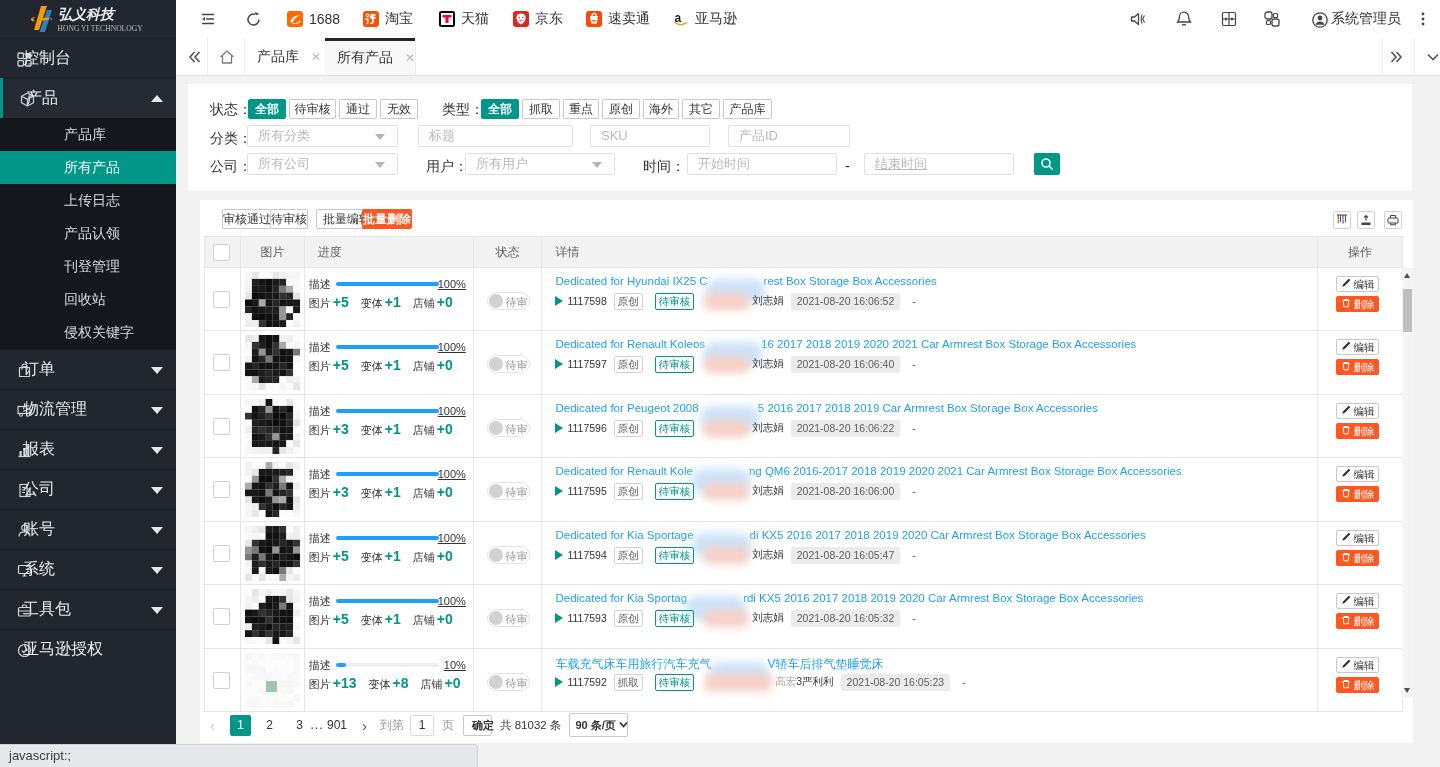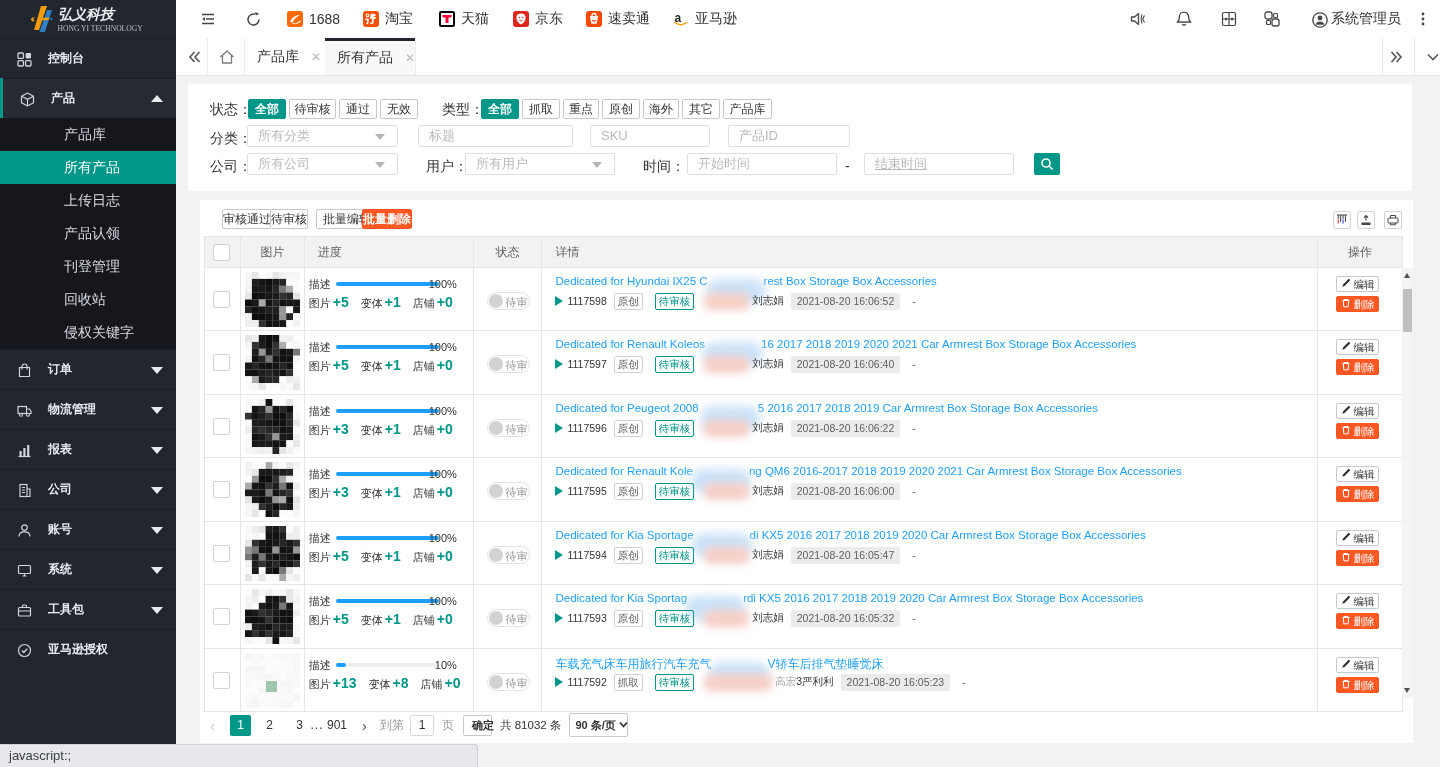--- a/index.html
+++ b/index.html
@@ -5,21 +5,21 @@
 <style>
 * { margin:0; padding:0; box-sizing:border-box; }
 html,body { width:1440px; height:767px; overflow:hidden; font-family:"Liberation Sans",sans-serif; font-size:14px; color:#333; background:#f2f2f2; }
 span,div { white-space:nowrap; }
 
 
 #side { position:absolute; left:0; top:0; width:176px; height:767px; background:#22262f; z-index:5; }
 #logo { height:38px; display:flex; align-items:center; padding-left:27px; }
 .pitem { height:40px; display:flex; align-items:center; color:#e8eaef; position:relative; border-top:1px solid #1b1e25; }
 .pitem .ic { position:absolute; left:17px; width:14px; height:14px; }
-.pitem .tx { position:absolute; left:48px; font-size:12px;font-weight:bold; }
+.pitem .tx { position:absolute; left:23px; font-size:16px; }
 .pitem .car { position:absolute; right:13px; top:17px; width:0; height:0; border-left:6px solid transparent; border-right:6px solid transparent; border-top:7px solid #e8eaee; }
 .pitem .caru { position:absolute; right:13px; top:16px; width:0; height:0; border-left:6px solid transparent; border-right:6px solid transparent; border-bottom:7px solid #e8eaee; }
 #prodwrap { border-left:3px solid #009688; background:#262a33; }
 #sub { background:#15171d; }
 .sitem { height:33px; line-height:33px; padding-left:64px; color:#d8dbe1; font-size:14px; }
 .sitem.on { background:#009688; color:#fff; }
 
 
 #nav { position:absolute; left:176px; top:0; width:1264px; height:38px; background:#fff; }
 .navit { position:absolute; top:0; height:38px; display:flex; align-items:center; color:#333; font-size:14px; }
@@ -59,21 +59,21 @@
 .c1 { width:36px; } .c2 { width:64px; } .c3 { width:169px; } .c4 { width:69px; } .c5 { width:777px; } .c6 { width:84px; }
 .hd .c { text-align:center; }
 .cb { position:absolute; left:8px; top:7px; width:17px; height:17px; border:1px solid #d2d2d2; border-radius:2px; background:#fff; }
 .row .cb { top:23px; }
 .pimg { position:absolute; left:4px; top:4px; width:55px; height:55px; }
 
 
 .pg1 { position:absolute; left:4px; top:9px; width:160px; height:14px; font-size:11px; color:#333; }
 .bar { position:absolute; left:27px; top:5px; width:103px; height:4px; border-radius:3px; background:#eee; }
 .bar i { display:block; height:4px; border-radius:3px; background:#1e9fff; }
-.pct { position:absolute; right:12px; top:1px; }
+.pct { position:absolute; right:3px; top:1px;text-decoration:underline; }
 .pg2 { position:absolute; left:4px; top:26px; width:164px; font-size:11px; color:#333; }
 .pg2 b { color:#009688; font-size:14px; font-weight:bold; margin-left:2px; }
 
 
 .pill { position:absolute; left:13px; top:24px; width:43px; height:18px; border:1px solid #e4e4e4; border-radius:10px; background:#fff; }
 .pill i { position:absolute; left:1px; top:1px; width:14px; height:14px; border-radius:50%; background:#d2d2d2; }
 .pill s { position:absolute; left:18px; top:2px; font-size:11px; color:#9a9a9a; text-decoration:none; }
 
 
 .dt1 { position:absolute; left:13px; top:7px; font-size:11.5px; color:#1e9fff; }

